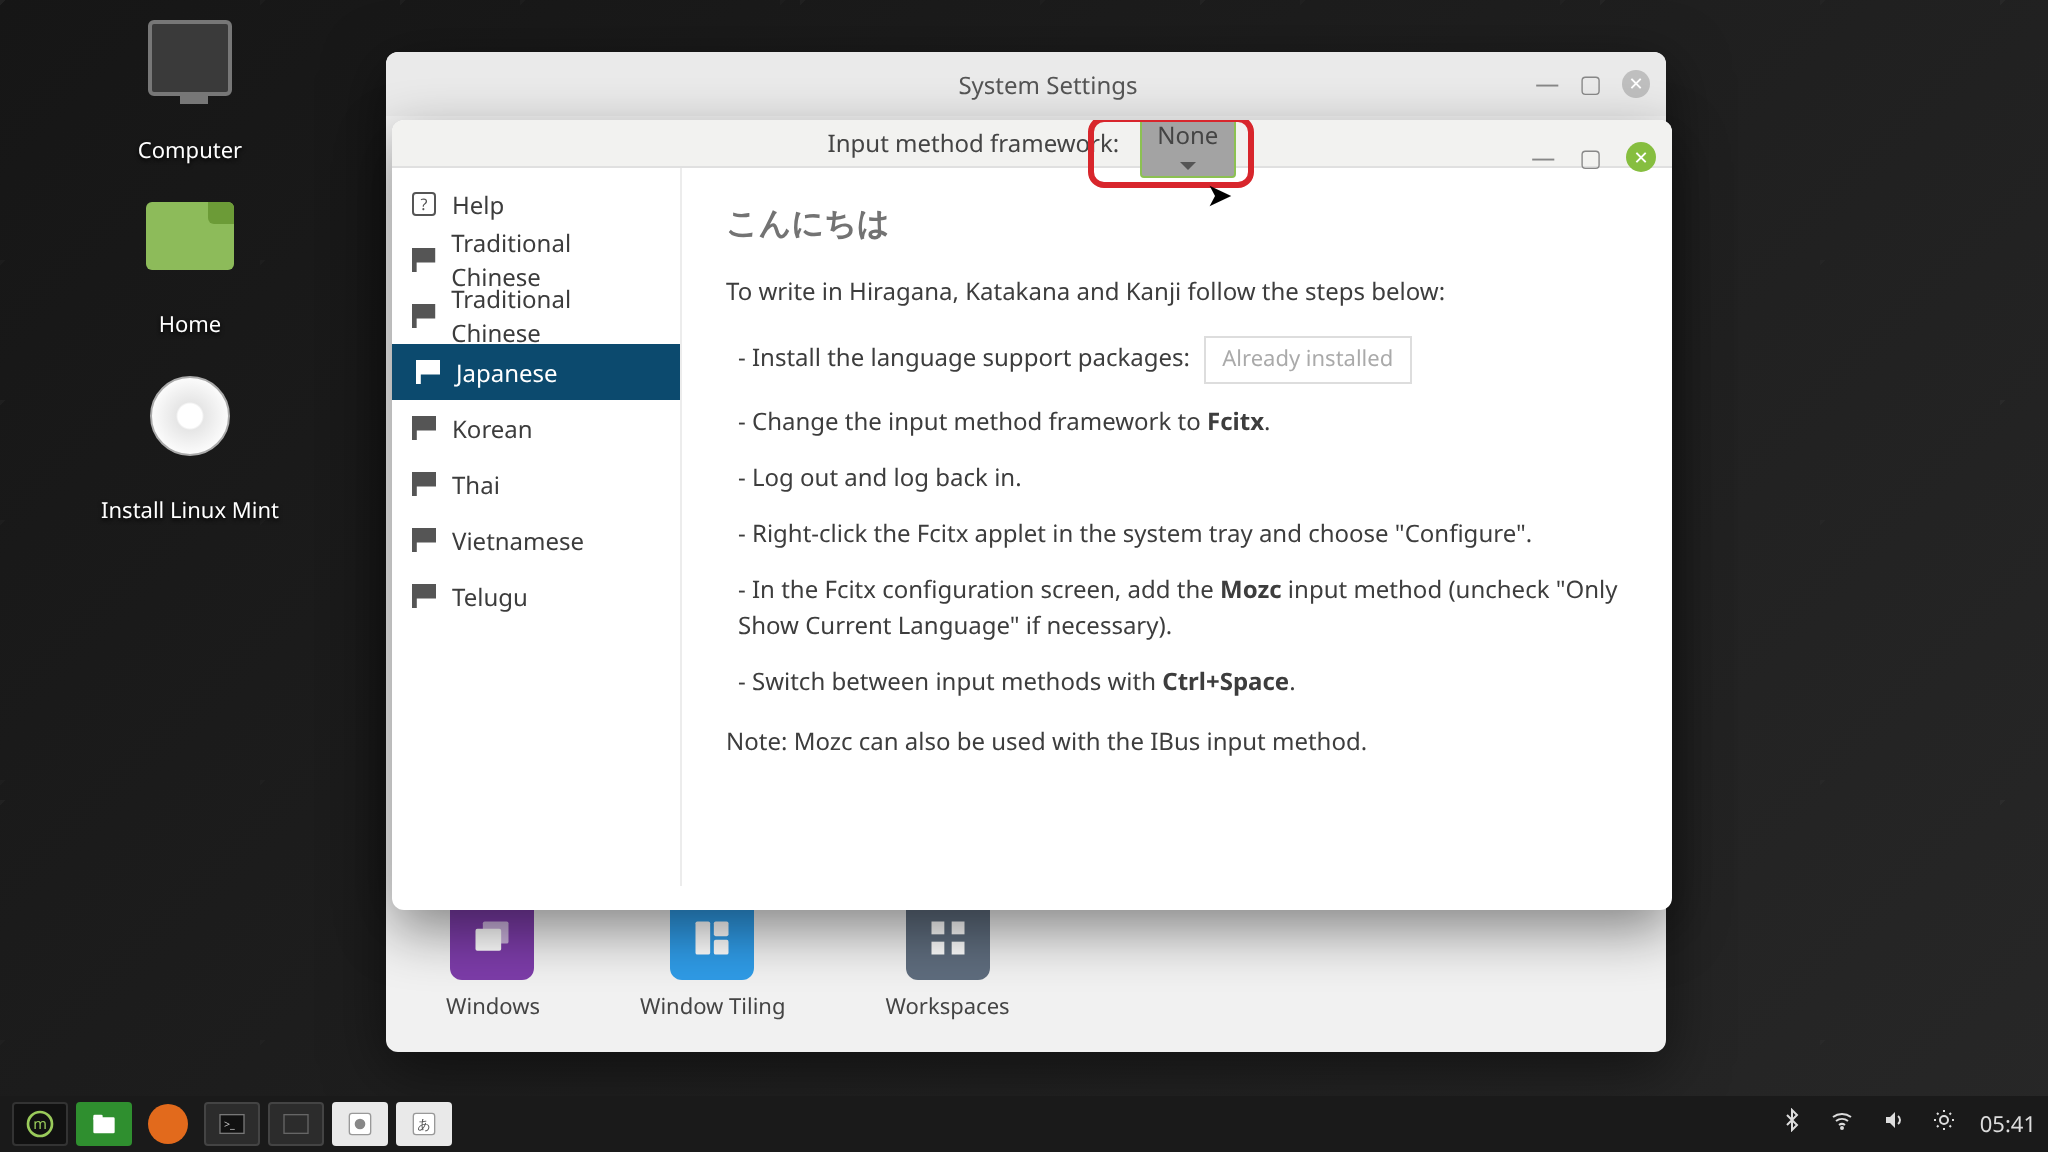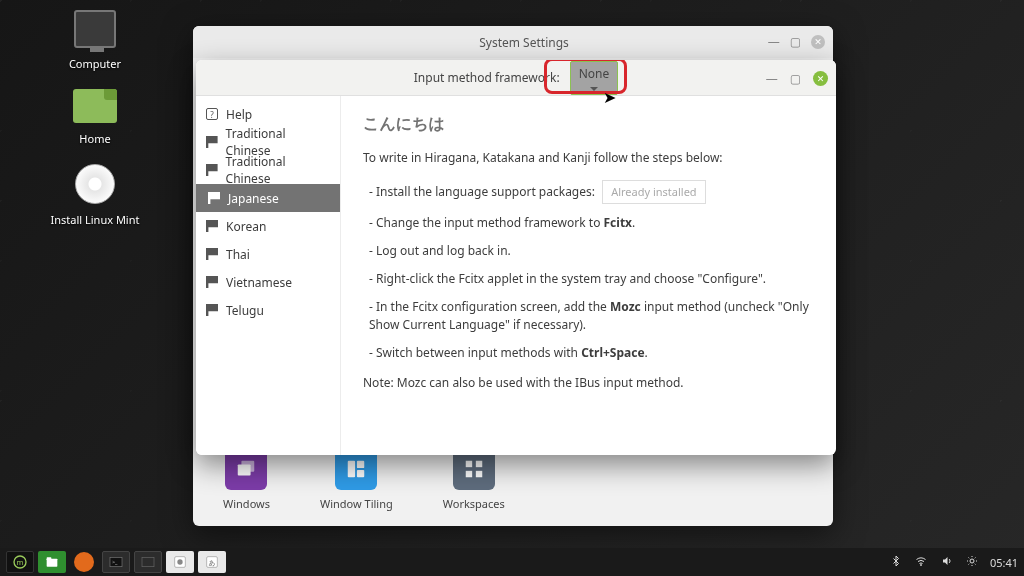--- a/index.html
+++ b/index.html
@@ -12,21 +12,21 @@
     background: #1e1e1e;
     background-image:
       linear-gradient(135deg, rgba(255,255,255,0.03) 0 2px, transparent 2px 140px),
       linear-gradient(135deg, rgba(255,255,255,0.02) 0 2px, transparent 2px 90px),
       linear-gradient(135deg, #161616, #272727);
     background-size: 200px 200px, 130px 130px, 100% 100%;
   }
 
   
   .dicons { position: absolute; left: 20px; top: 10px; width: 150px; }
-  .dicon { display:flex; flex-direction:column; align-items:center; margin-bottom:18px; gap:8px; cursor:pointer; }
+  .dicon { display:flex; flex-direction:column; align-items:center; margin-bottom:18px; gap:20px; cursor:pointer; }
   .dicon span { color:#fff; font-size:11px; text-shadow:0 1px 2px #000; text-align:center; }
   .ico-computer { width:42px; height:38px; background:#3a3a3a; border:2px solid #777; border-radius:3px; position:relative; }
   .ico-computer::after { content:""; position:absolute; left:14px; bottom:-6px; width:14px; height:5px; background:#777; }
   .ico-home { width:44px; height:34px; background:#8dbb5a; border-radius:3px; position:relative; }
   .ico-home::before { content:""; position:absolute; top:0; right:0; width:13px; height:11px; background:#6c9b37; border-radius:0 3px 0 3px; }
   .ico-disc { width:40px; height:40px; background: radial-gradient(circle at 50% 50%, #fff 0 6px, #e6e6e6 7px, #fdfdfd 20px); border-radius:50%; border:1px solid #aaa; }
 
   
   .win-parent {
     position:absolute; left:193px; top:26px; width:640px; height:500px;
@@ -44,37 +44,37 @@
   .tile span { font-size:11px; color:#444; }
   .sq1 { background:#2f9be6;} .sq2 { background:#7c3ca8;} .sq3 { background:#5e6c7d;}
   .sq svg { width:22px; height:22px; fill:#fff; }
 
   
   .win-im {
     position:absolute; left:196px; top:60px; width:640px; height:395px;
     background:#fff; border-radius:6px; box-shadow:0 10px 28px rgba(0,0,0,.45);
     overflow:hidden;
   }
-  .im-header { height:36px; display:flex; align-items:center; justify-content:center;
+  .im-header { height:24px; display:flex; align-items:center; justify-content:center;
                gap:10px; background:#f2f2f0; border-bottom:1px solid #e0e0e0; font-size:12px; color:#444; position:relative;}
   .dd-btn { border:1px solid #8cc152; background:#a3a3a3; padding:3px 8px; font-size:12px; color:#444;
             display:flex; align-items:center; gap:5px; cursor:pointer; border-radius:2px;flex-direction:column; }
   .dd-btn .caret { width:0;height:0;border-left:4px solid transparent;border-right:4px solid transparent;border-top:4px solid #555; }
   .red-highlight { position:absolute; border:3px solid #d8262c; border-radius:8px; pointer-events:none; }
   .red-highlight.hh { left:348px; top:-2px; width:83px; height:36px;} 
   
   .cursor-ptr { position:absolute; left:603px; top:86px; font-size:16px; color:#000; pointer-events:none; }
 
   .im-ctl { position:absolute; right:8px; top:10px; display:flex; gap:12px; align-items:center; }
   .im-close { width:15px; height:15px; border-radius:50%; background:#86be3f; color:#fff; font-size:9px; display:flex; align-items:center; justify-content:center; cursor:pointer;}
 
   .im-body { display:flex; height:calc(100% - 36px); }
   .side { width:145px; border-right:1px solid #ececec; background:#fff; padding-top:4px;}
   .side .srow { height:28px; display:flex; align-items:center; gap:8px; padding:0 10px; font-size:12px; color:#3c3c3c; cursor:pointer;}
-  .side .srow.active { background:#737373; color:#fff;padding-left:12px; }
+  .side .srow.active { background:#0c4a6e; color:#fff;padding-left:12px; }
   .sicon-flag { width:12px; height:12px; background:#555; display:inline-block; clip-path: polygon(0 0,100% 0,100% 60%,20% 60%,20% 100%,0 100%); }
   .srow.active .sicon-flag { background:#fff; }
   .sicon-help { width:12px; height:12px; border:1.5px solid #555; border-radius:2px; display:inline-flex; align-items:center; justify-content:center; font-size:8px; color:#555;}
 
   .main { flex:1; padding:16px 22px; font-size:12px; color:#3d3d3d; overflow:auto; }
   .main h2 { font-size:16px; font-weight:700; margin-bottom:14px; color:#737373; }
   .main p { margin-bottom:12px; line-height:1.55; }
   .main ul { list-style:none; margin:6px 0 12px 6px; }
   .main ul li { margin-bottom:10px; line-height:1.5; }
   .main ul li::before { content:"- "; }

